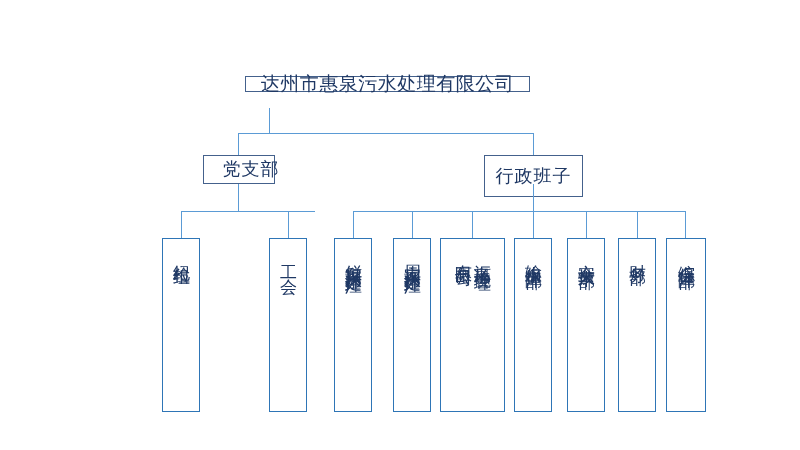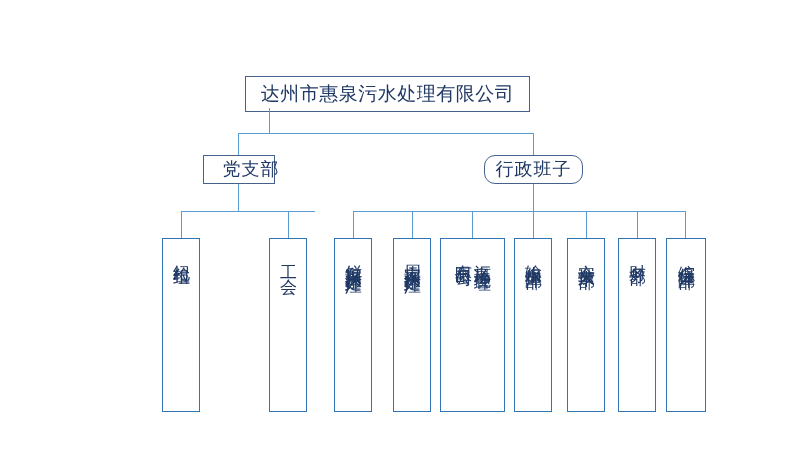--- a/index.html
+++ b/index.html
@@ -67,37 +67,37 @@
     background: #5B9BD5;
   }
   .ln.v { width: 1.4px; }
   .ln.h { height: 1.4px; }
 </style>
 </head>
 <body>
 
 <div id="canvas">
 
-  <div class="node root" style="left:245px; top:76px; width:285px; height:36px;">
+  <div class="node root" style="left:245px; top:76px; width:285px; height:16px;">
     <span>达州市惠泉污水处理有限公司</span>
   </div>
 
   <div class="ln v" style="left:269px; top:108px; width:1.4px; height:26px;"></div>
 
   <div class="ln h" style="left:238px; top:133px; width:296px; height:1.4px;"></div>
 
   <div class="ln v" style="left:238px; top:133px; width:1.4px; height:22px;"></div>
 
   <div class="ln v" style="left:533px; top:133px; width:1.4px; height:22px;"></div>
 
   <div class="node level2" style="left:203px; top:155px; width:72px; height:29px;padding-left:24px;">
     <span>党支部</span>
   </div>
 
-  <div class="node level2" style="left:484px; top:155px; width:99px; height:29px;border-radius:11px;">
+  <div class="node level2" style="left:484px; top:155px; width:99px; height:42px;">
     <span>行政班子</span>
   </div>
 
   <div class="ln v" style="left:238px; top:184px; width:1.4px; height:28px;"></div>
   <div class="ln h" style="left:181px; top:211px; width:134px; height:1.4px;"></div>
   <div class="ln v" style="left:181px; top:211px; width:1.4px; height:27px;"></div>
   <div class="ln v" style="left:288px; top:211px; width:1.4px; height:27px;"></div>
 
   <div class="ln v" style="left:533px; top:184px; width:1.4px; height:28px;"></div>
   <div class="ln h" style="left:353px; top:211px; width:333px; height:1.4px;"></div>

